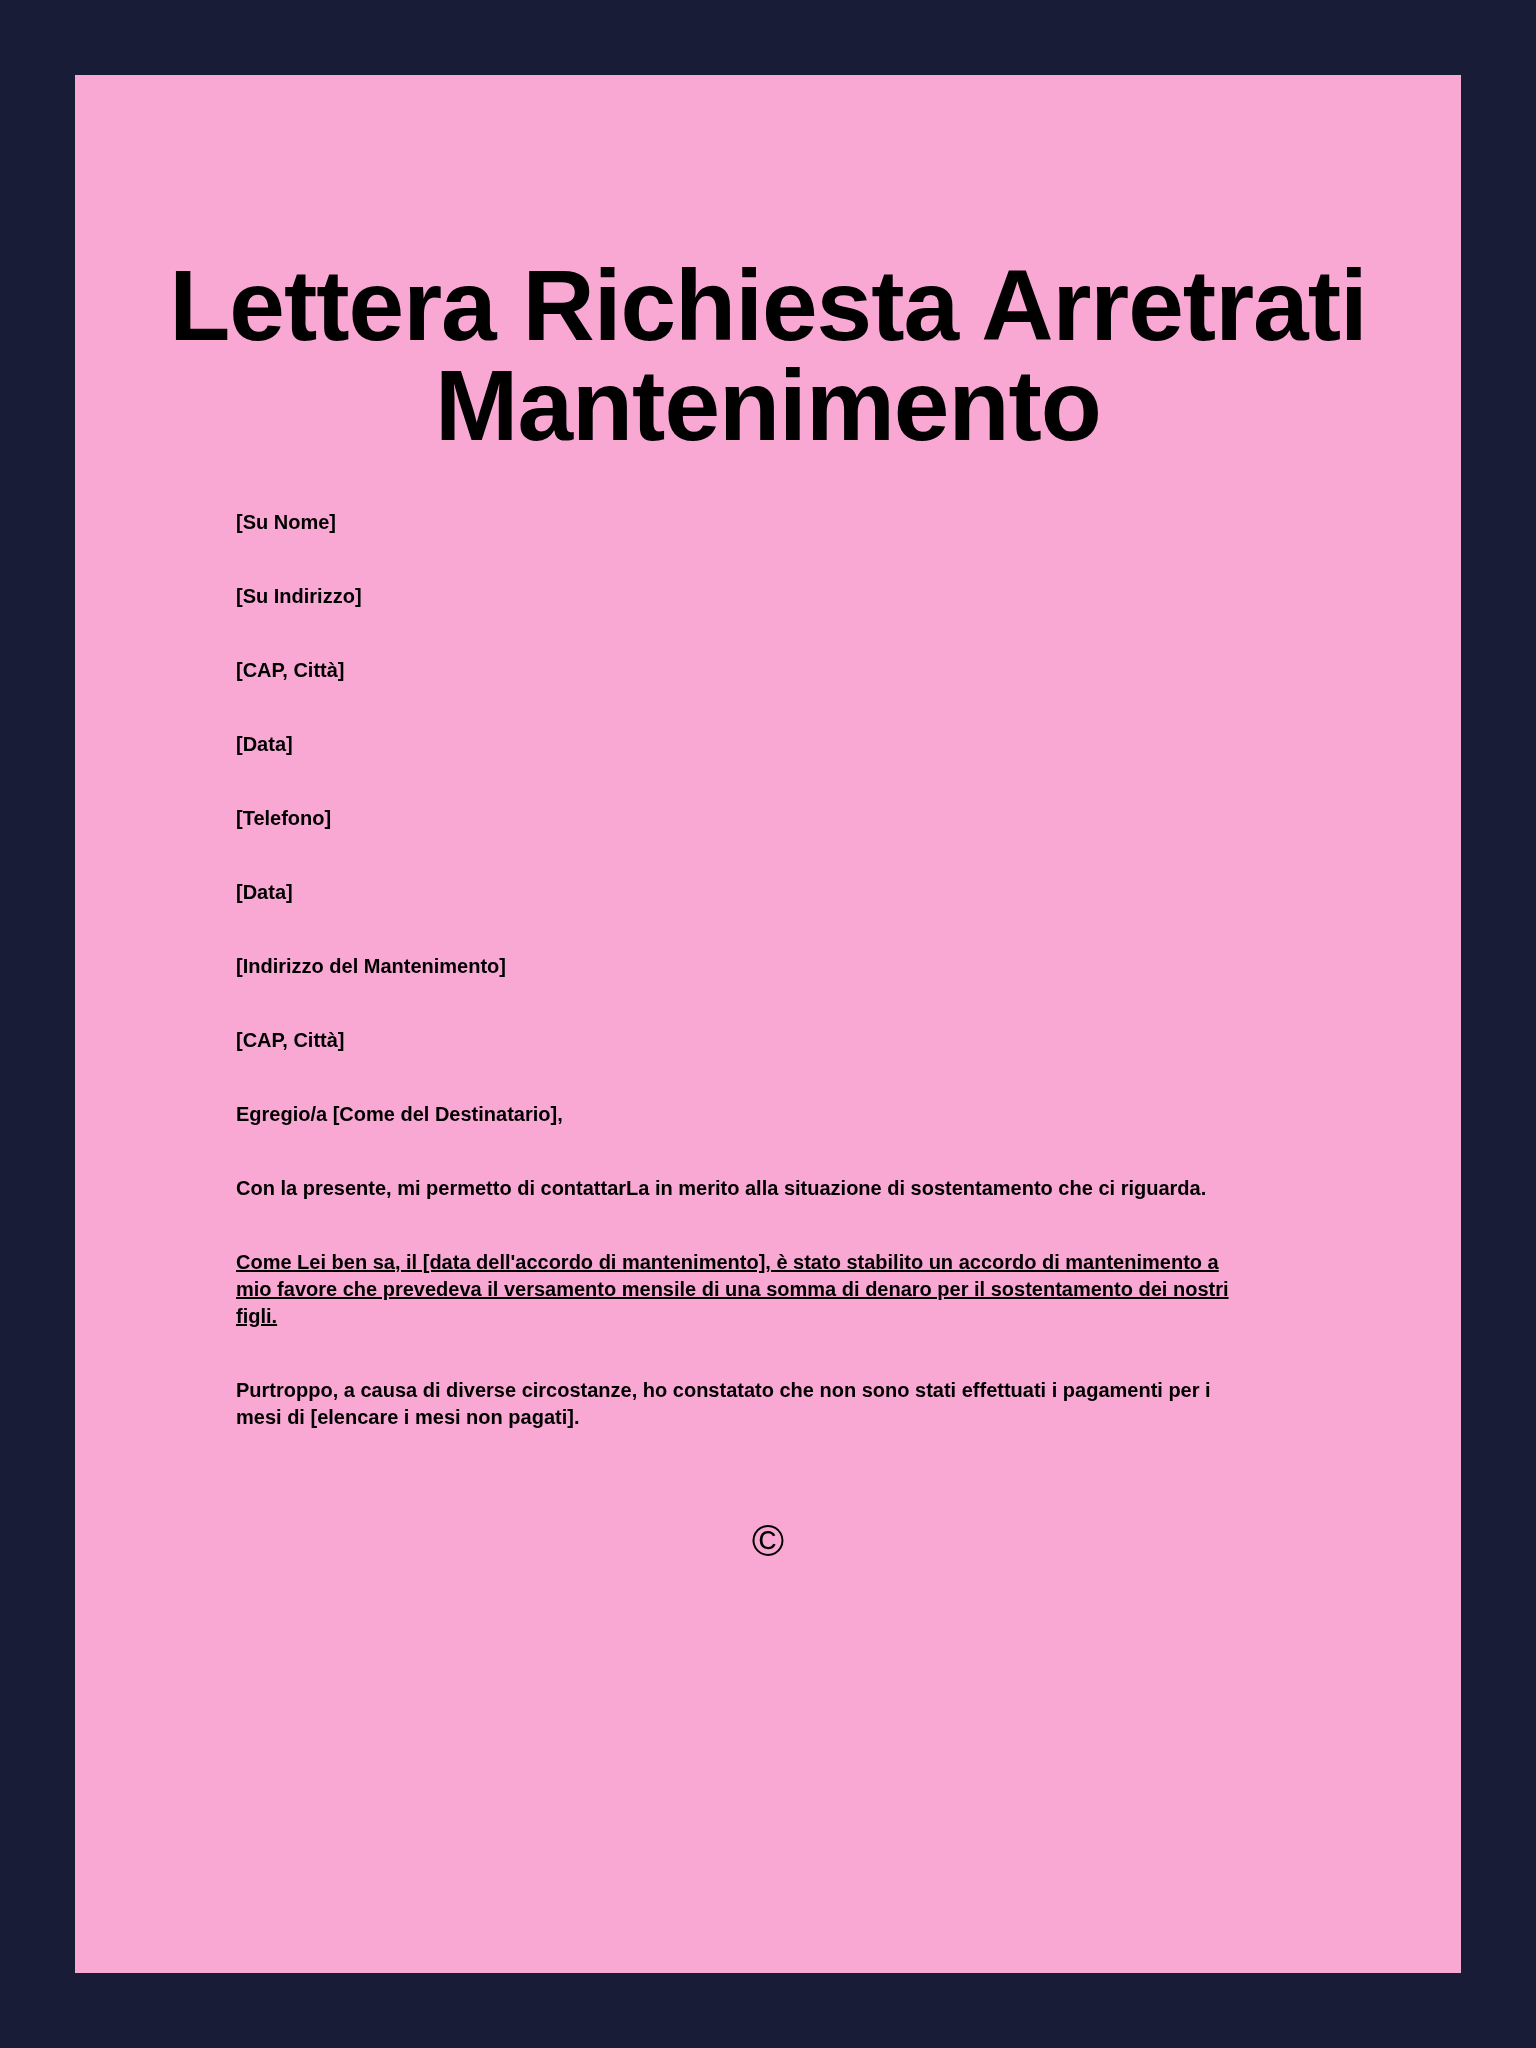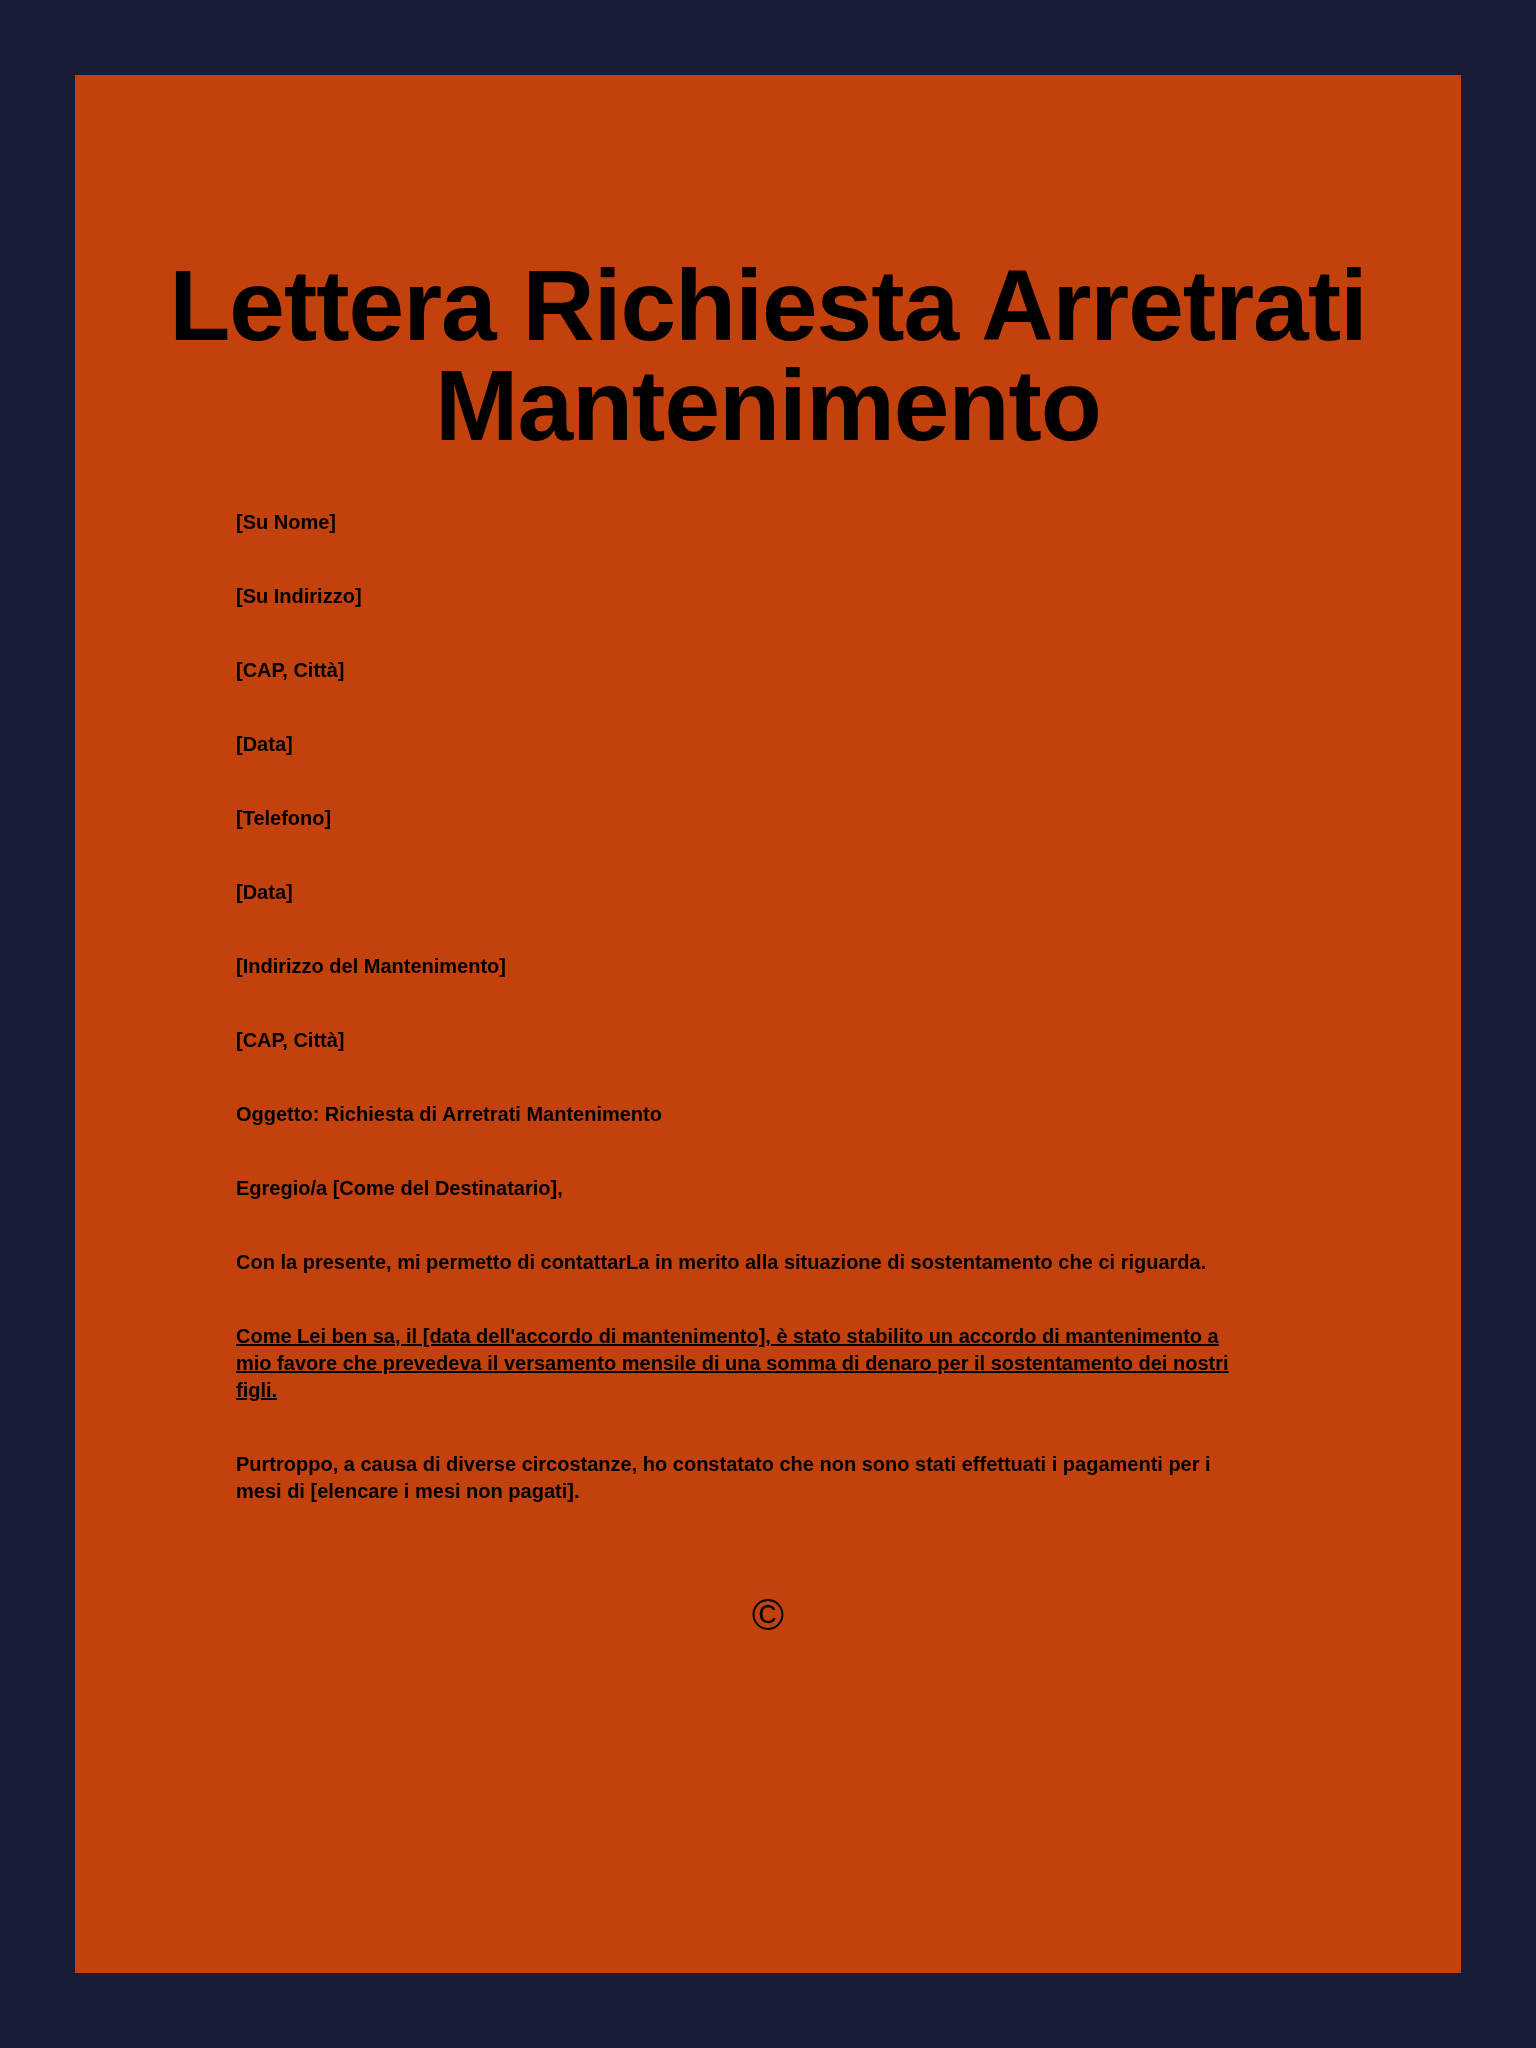--- a/index.html
+++ b/index.html
@@ -12,21 +12,21 @@
     position: relative;
     background: #181c36;
     font-family: "Liberation Sans", "DejaVu Sans", sans-serif;
   }
   .doc-page {
     position: absolute;
     left: 75px;
     top: 75px;
     width: 1386px;
     height: 1898px;
-    background: #c2410c;
+    background: #f9a8d4;
     overflow: hidden;
   }
   h1.doc-title {
     margin: 180px 40px 0 40px;
     font-size: 100px;
     line-height: 100px;
     font-weight: 700;
     color: #000000;
     text-align: center;
     letter-spacing: -1px;
@@ -73,21 +73,20 @@
       <p>[Data]</p>
       <p>[Telefono]</p>
       <p>[Data]</p>
     </div>
 
     <div class="recipient-block">
       <p>[Indirizzo del Mantenimento]</p>
       <p>[CAP, Città]</p>
     </div>
 
-    <p class="subject-line">Oggetto: Richiesta di Arretrati Mantenimento</p>
 
     <p class="salutation-line">Egregio/a [Come del Destinatario],</p>
 
     <p class="para-1">Con la presente, mi permetto di contattarLa in merito alla situazione di sostentamento che ci riguarda.</p>
 
     <p class="para-2">Come Lei ben sa, il [data dell'accordo di mantenimento], è stato stabilito un accordo di mantenimento a mio favore che prevedeva il versamento mensile di una somma di denaro per il sostentamento dei nostri figli.</p>
 
     <p class="para-3">Purtroppo, a causa di diverse circostanze, ho constatato che non sono stati effettuati i pagamenti per i mesi di [elencare i mesi non pagati].</p>
 
   </div>

